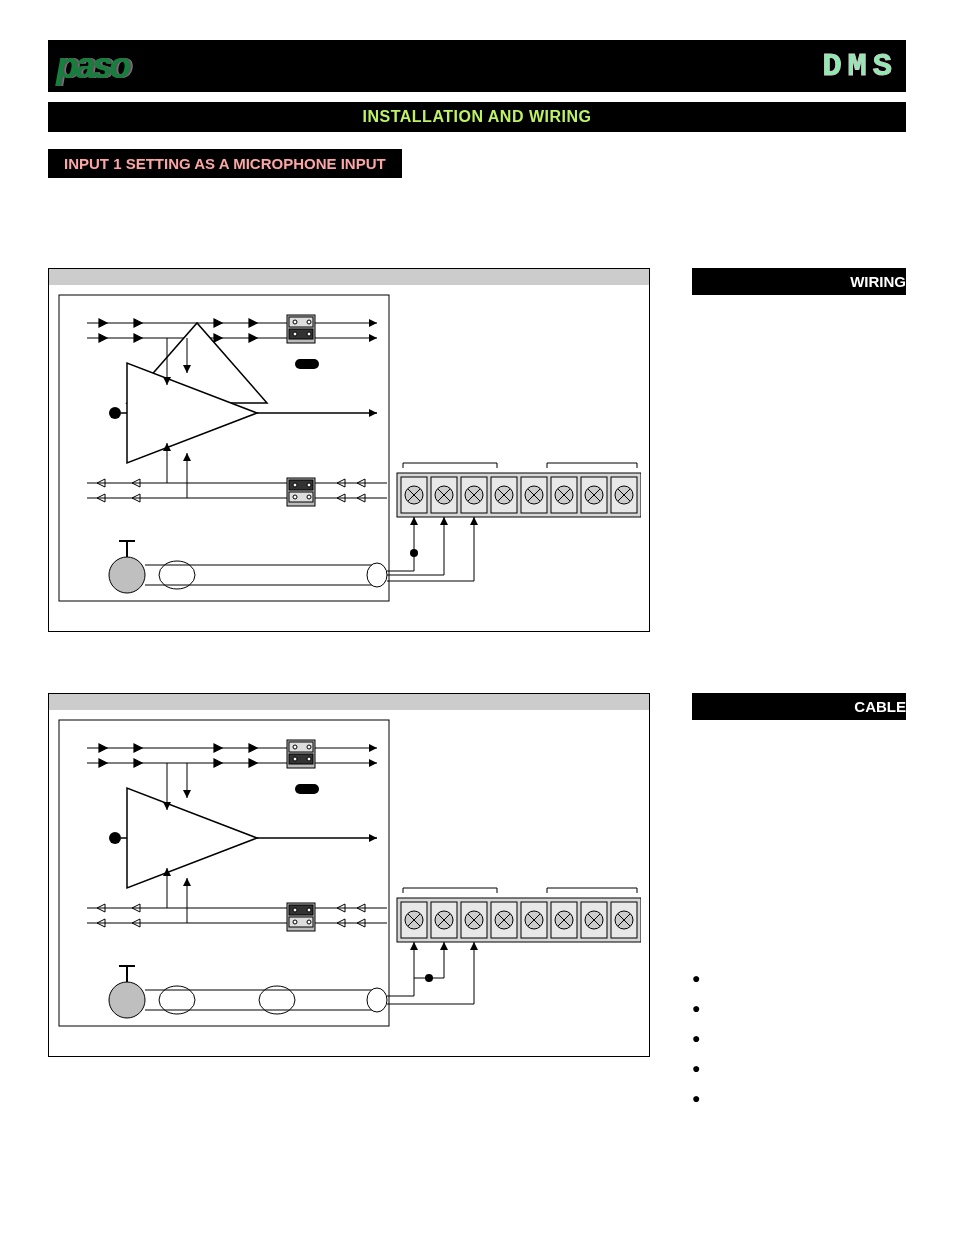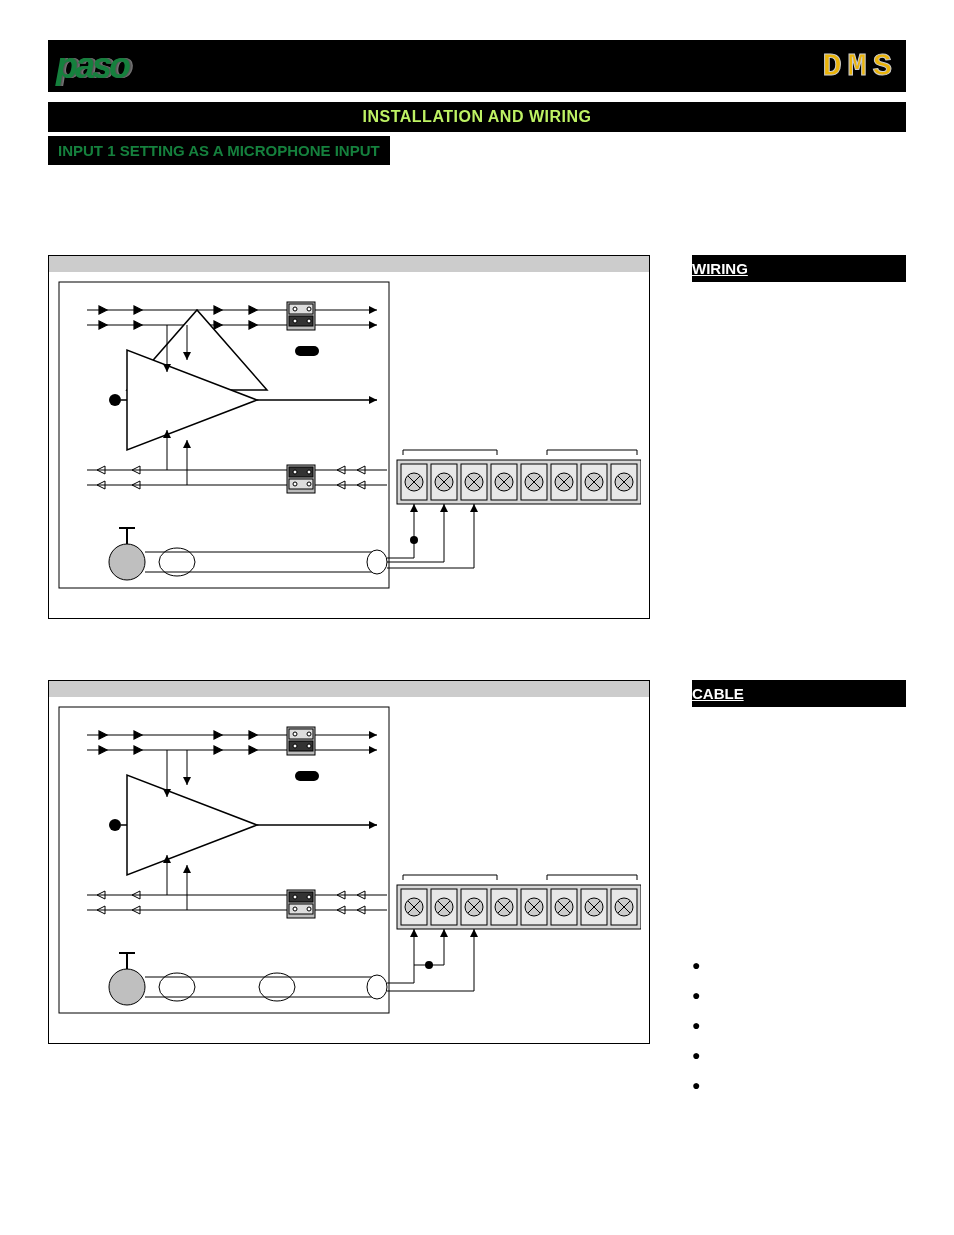--- a/index.html
+++ b/index.html
@@ -23,67 +23,66 @@
   .logo-paso {
     color: #15803d;
     font-size: 36px;
     font-weight: 900;
     font-style: italic;
     letter-spacing: -3px;
     position: relative;
     text-shadow: 1px 0 #555, 2px 0 #666, 3px 0 #777;
   }
   .logo-dms {
-    color: #eab308;
+    color: #86efac;
     font-size: 32px;
     font-weight: 900;
     letter-spacing: 6px;
     font-family: "Courier New", monospace;
     -webkit-text-stroke: 1px #ccc;
   }
   .section-bar {
     background: #000;
     color: #bef264;
     text-align: center;
     font-weight: 900;
     letter-spacing: 0.5px;
     font-size: 16px;
     padding: 6px 0;
     margin-top: 10px;
   }
   .sub-bar {
     background: #000;
-    color: #15803d;
+    color: #fca5a5;
     font-weight: 900;
     font-size: 15px;
-    padding: 6px 10px;
+    padding: 6px 16px;
     display: inline-block;
-    margin-top: 4px;
+    margin-top: 17px;
   }
   .row {
     display: flex;
     align-items: flex-start;
     margin-top: 90px;
   }
   .row2 { margin-top: 61px; }
   .fig-col {
     width: 620px;
   }
   .side-col {
     flex: 1;
     margin-left: 24px;
   }
   .side-header {
     background: #000;
     color: #fff;
     font-weight: 900;
-    text-align: left;
+    text-align: right;
     font-size: 15px;
     padding: 5px 0;
-    text-decoration: underline;
   }
   .fig-box {
     border: 1px solid #000;
     width: 600px;
     position: relative;
   }
   .fig-title {
     background: #ccc;
     height: 16px;
   }

